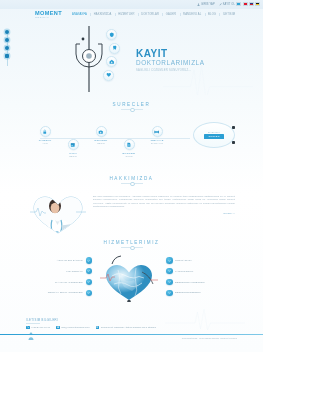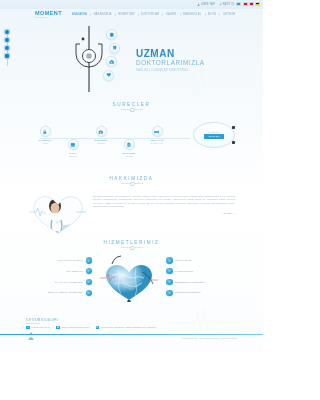--- a/index.html
+++ b/index.html
@@ -248,21 +248,21 @@
           </svg>
       </div>
       <div class="hicon">
         <svg viewBox="0 0 20 20">
             <path d="M10 17S2 12 2 7.5A4.5 4.5 0 0 1 10 5a4.5 4.5 0 0 1 8 2.5C18 12 10 17 10 17z" fill="#2b9fd4"></path>
           </svg>
       </div>
     </div>
 
     <div class="hero-title">
-      <div class="hero-h1">UZMAN</div>
+      <div class="hero-h1">KAYIT</div>
       <div class="hero-h2">DOKTORLARIMIZLA</div>
       <div class="hero-sub">SAGLIKLI COZUMLER SUNUYORUZ...</div>
     </div>
   </div>
 
   <div class="surecler">
     <div class="sec-head sur-head">
       <div class="sec-title">SURECLER</div>
       <div class="sec-rule"></div>
     </div>

